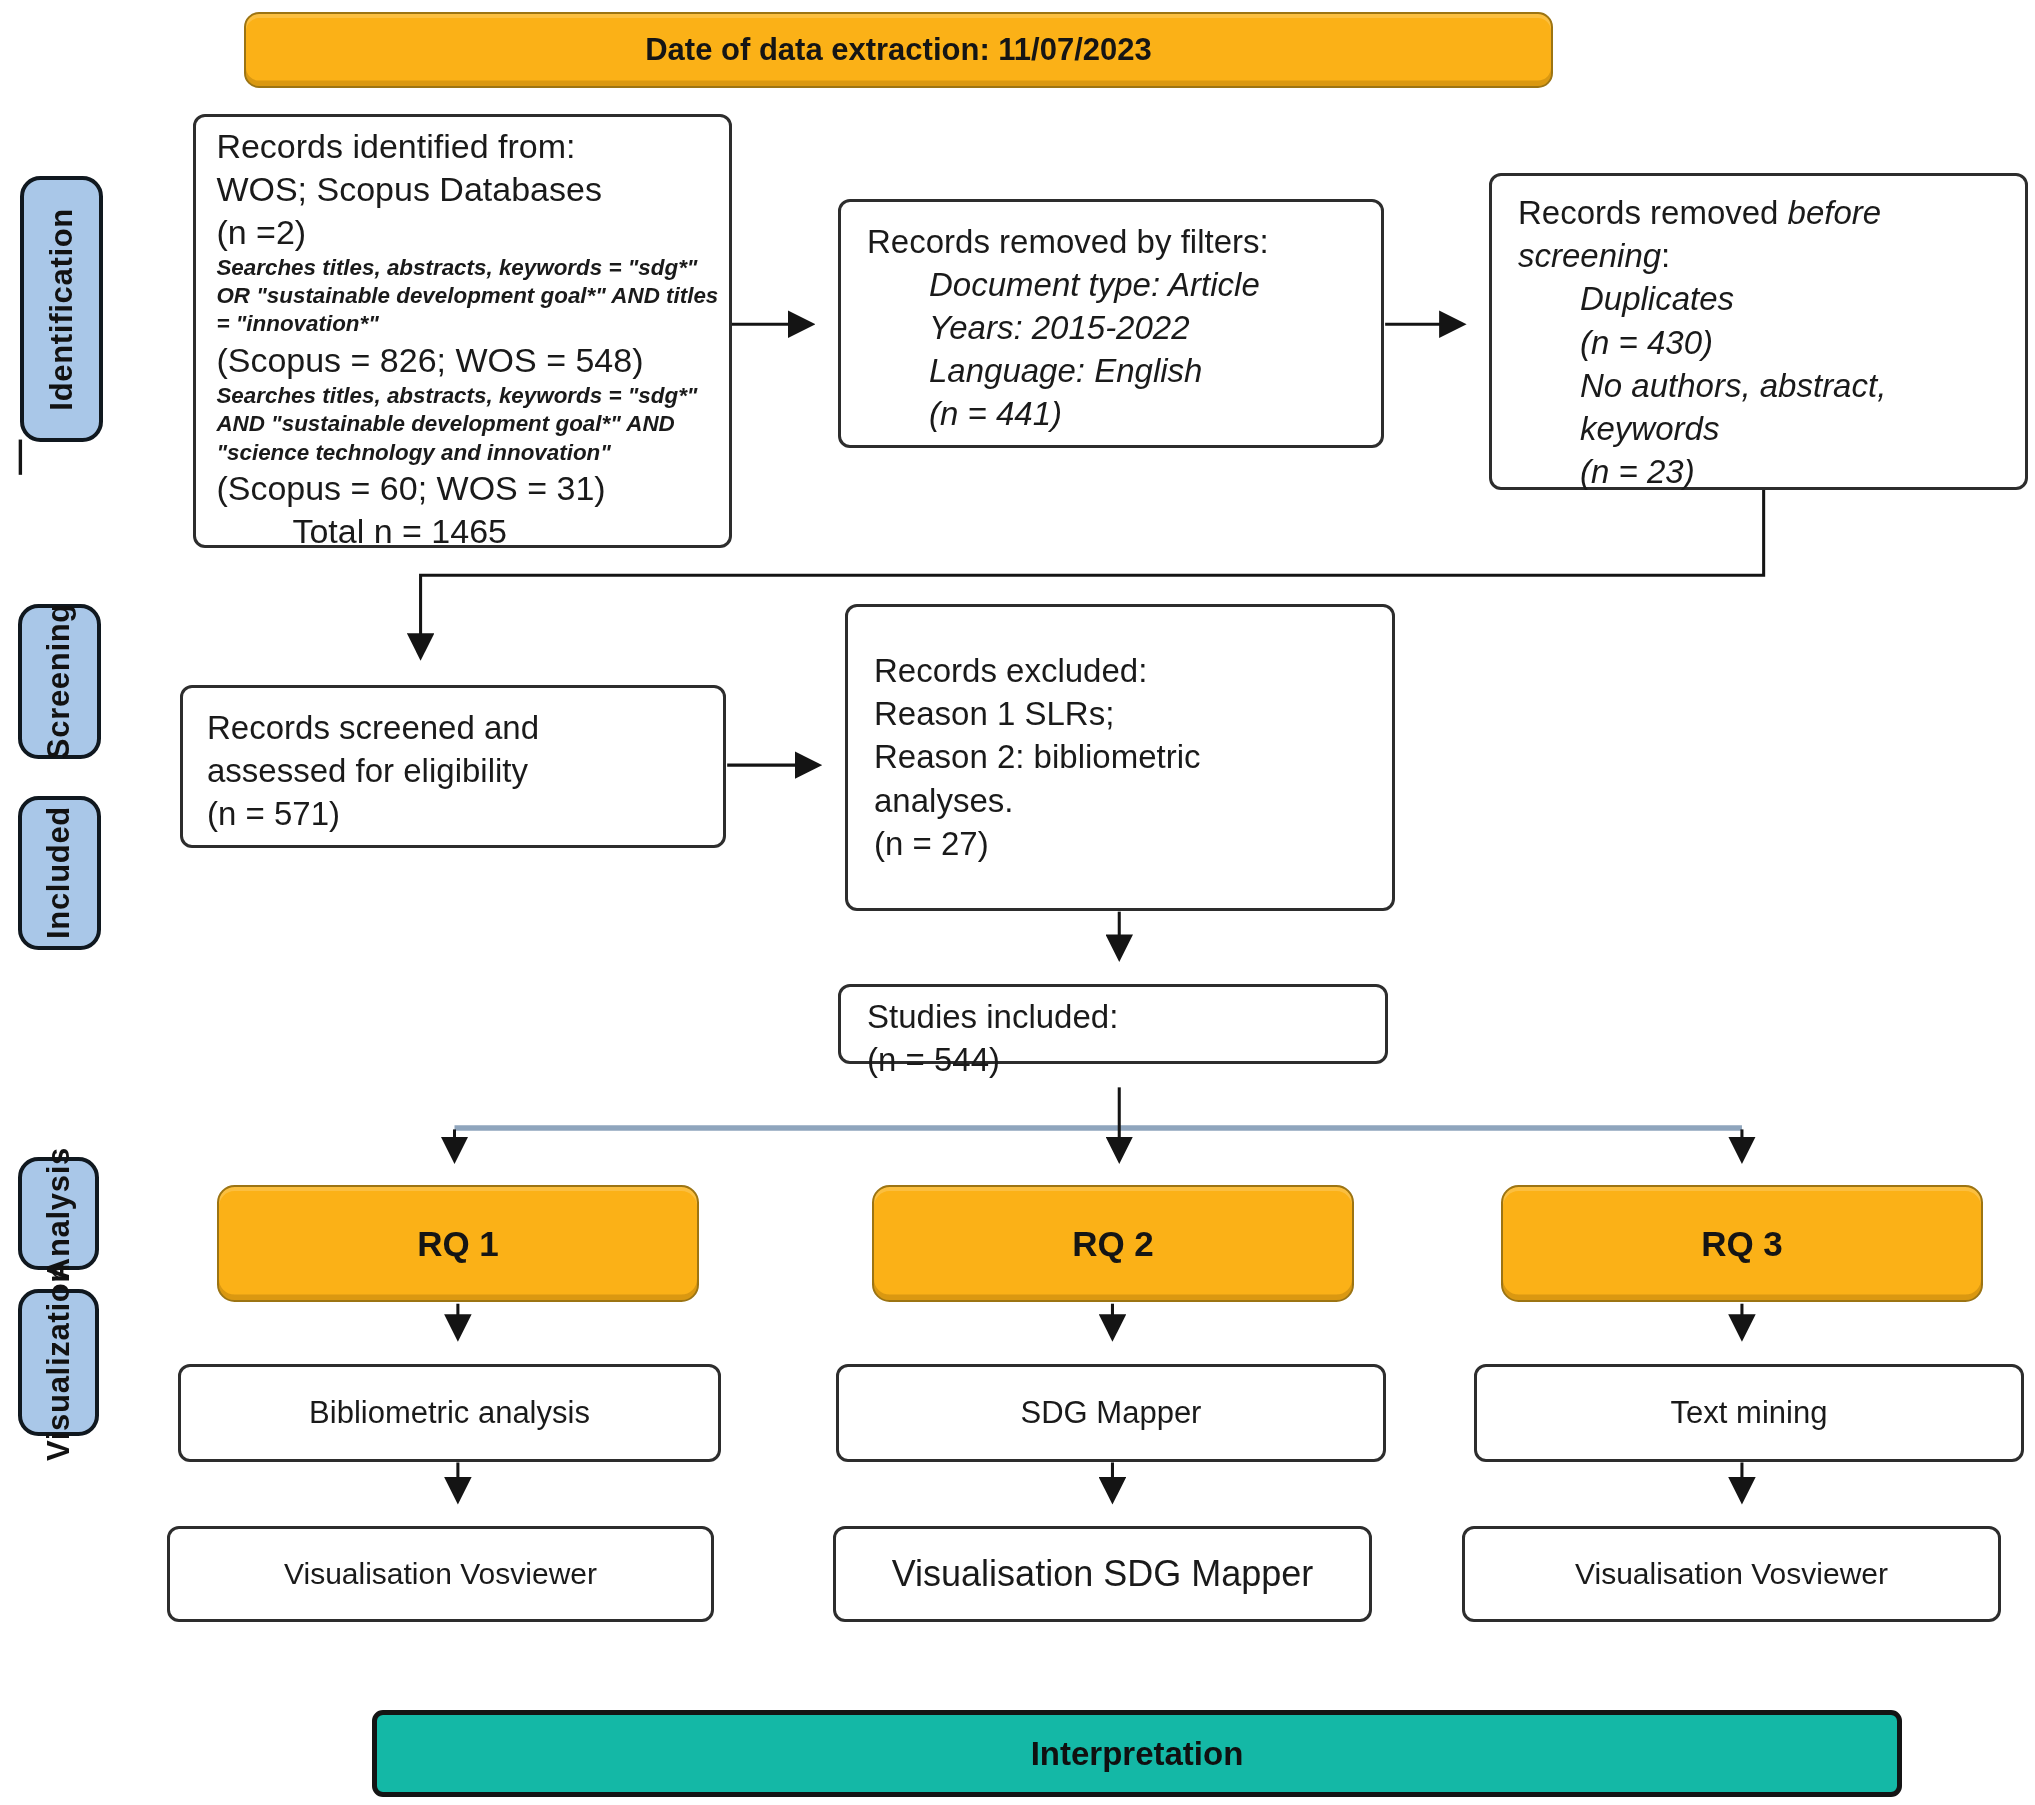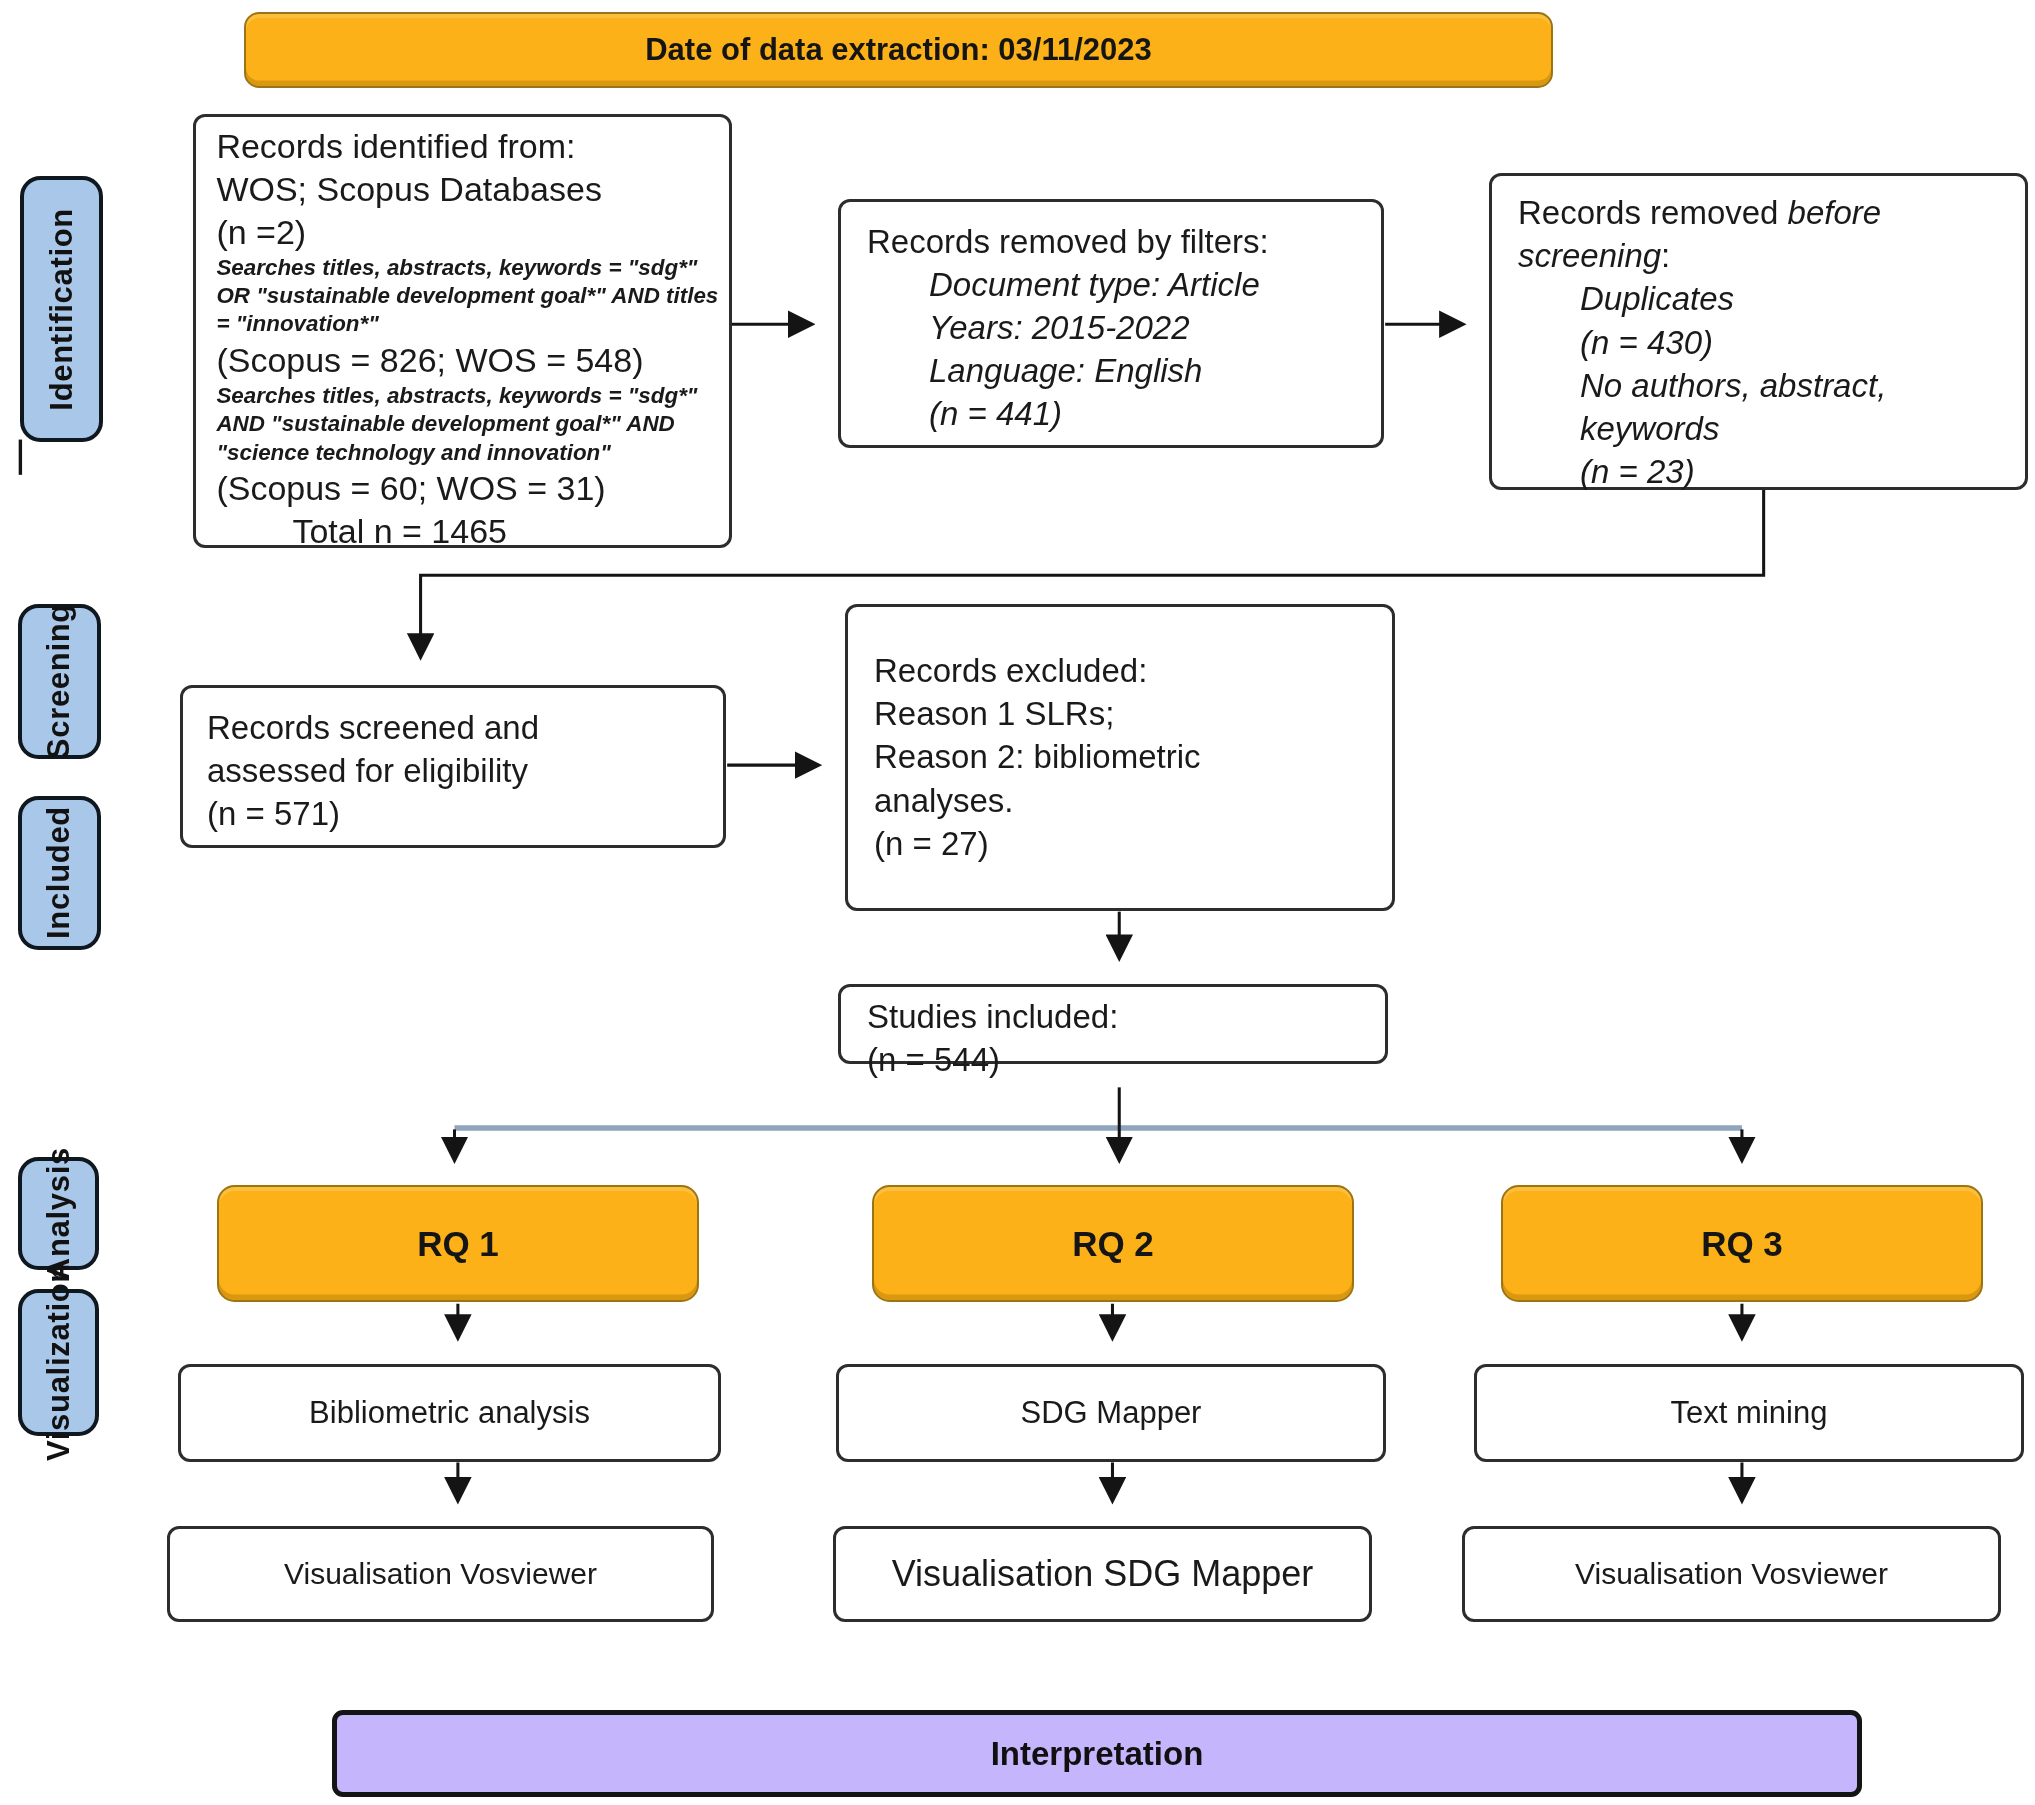--- a/index.html
+++ b/index.html
@@ -27,22 +27,22 @@
   .stage{
     background:#A9C7E8;border:4.1px solid #10181f;border-radius:20.4px;
     display:flex;align-items:center;justify-content:center;
   }
   .stage-label{
     writing-mode:vertical-rl;transform:rotate(180deg);
     font-size:31px;font-weight:700;color:#121212;letter-spacing:0.7px;white-space:nowrap;
   }
   
   .interp{
-    background:#c4b5fd;border:5.4px solid #141414;border-radius:11px;
-    display:flex;align-items:center;justify-content:center;
+    background:#14b8a6;border:5.4px solid #141414;border-radius:11px;
+    display:flex;align-items:center;justify-content:center;margin-left:40px;
   }
   .interp-label{font-size:33px;font-weight:700;color:#101010;}
   
   .simple{display:flex;align-items:center;justify-content:center;text-align:center;}
   .simple .lbl{font-size:31px;}
   svg.overlay{position:absolute;left:0;top:0;width:2035px;height:1805px;pointer-events:none;}
   i{font-style:italic;}
 </style>
 </head>
 <body>
@@ -67,21 +67,21 @@
     <line x1="675" y1="1922" x2="675" y2="1972" stroke="#141414" stroke-width="4.5" marker-end="url(#ah)"></line>
     <line x1="1640" y1="1922" x2="1640" y2="1972" stroke="#141414" stroke-width="4.5" marker-end="url(#ah)"></line>
     <line x1="2568" y1="1922" x2="2568" y2="1972" stroke="#141414" stroke-width="4.5" marker-end="url(#ah)"></line>
     <line x1="675" y1="2156" x2="675" y2="2212" stroke="#141414" stroke-width="4.5" marker-end="url(#ah)"></line>
     <line x1="1640" y1="2156" x2="1640" y2="2212" stroke="#141414" stroke-width="4.5" marker-end="url(#ah)"></line>
     <line x1="2568" y1="2156" x2="2568" y2="2212" stroke="#141414" stroke-width="4.5" marker-end="url(#ah)"></line>
     <line x1="30" y1="648" x2="30" y2="700" stroke="#141414" stroke-width="5"></line>
   </svg>
 
   <div class="abs orange" style="left:244px;top:12.2px;width:1309px;height:76px;border-radius:15px;">
-    <span class="orange-label" style="font-size:31px;">Date of data extraction: 03/11/2023</span>
+    <span class="orange-label" style="font-size:31px;">Date of data extraction: 11/07/2023</span>
   </div>
 
   <div class="abs stage" style="left:20.4px;top:176px;width:83px;height:266px;">
     <span class="stage-label">Identification</span>
   </div>
   <div class="abs stage" style="left:17.6px;top:604px;width:83px;height:155px;">
     <span class="stage-label">Screening</span>
   </div>
   <div class="abs stage" style="left:17.6px;top:796px;width:83px;height:154px;">
     <span class="stage-label">Included</span>

